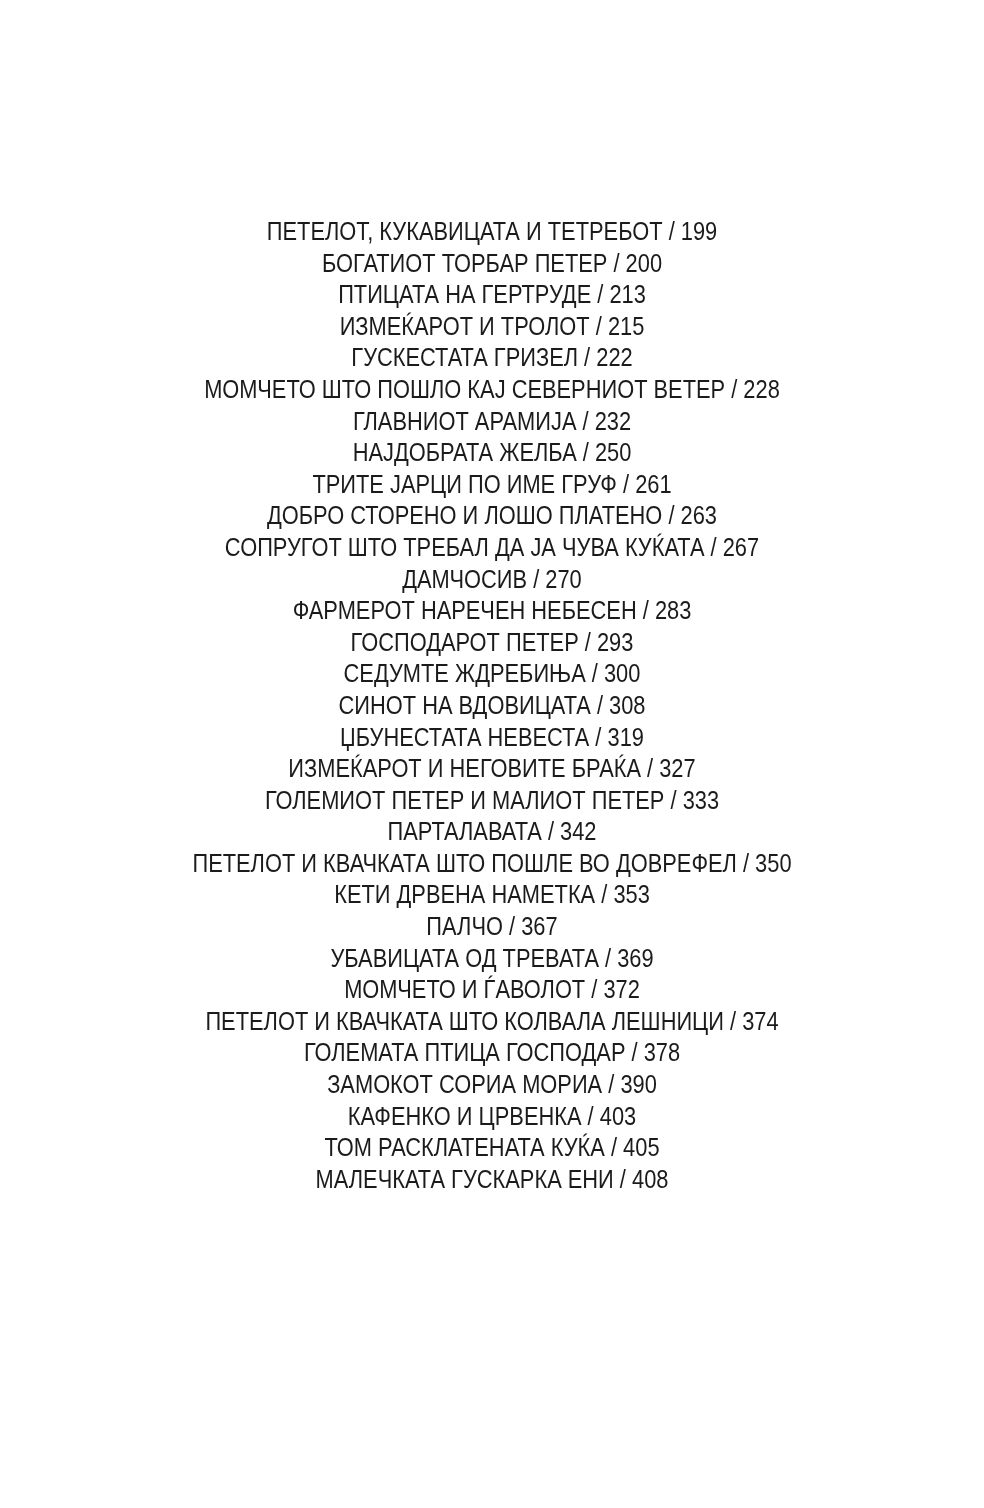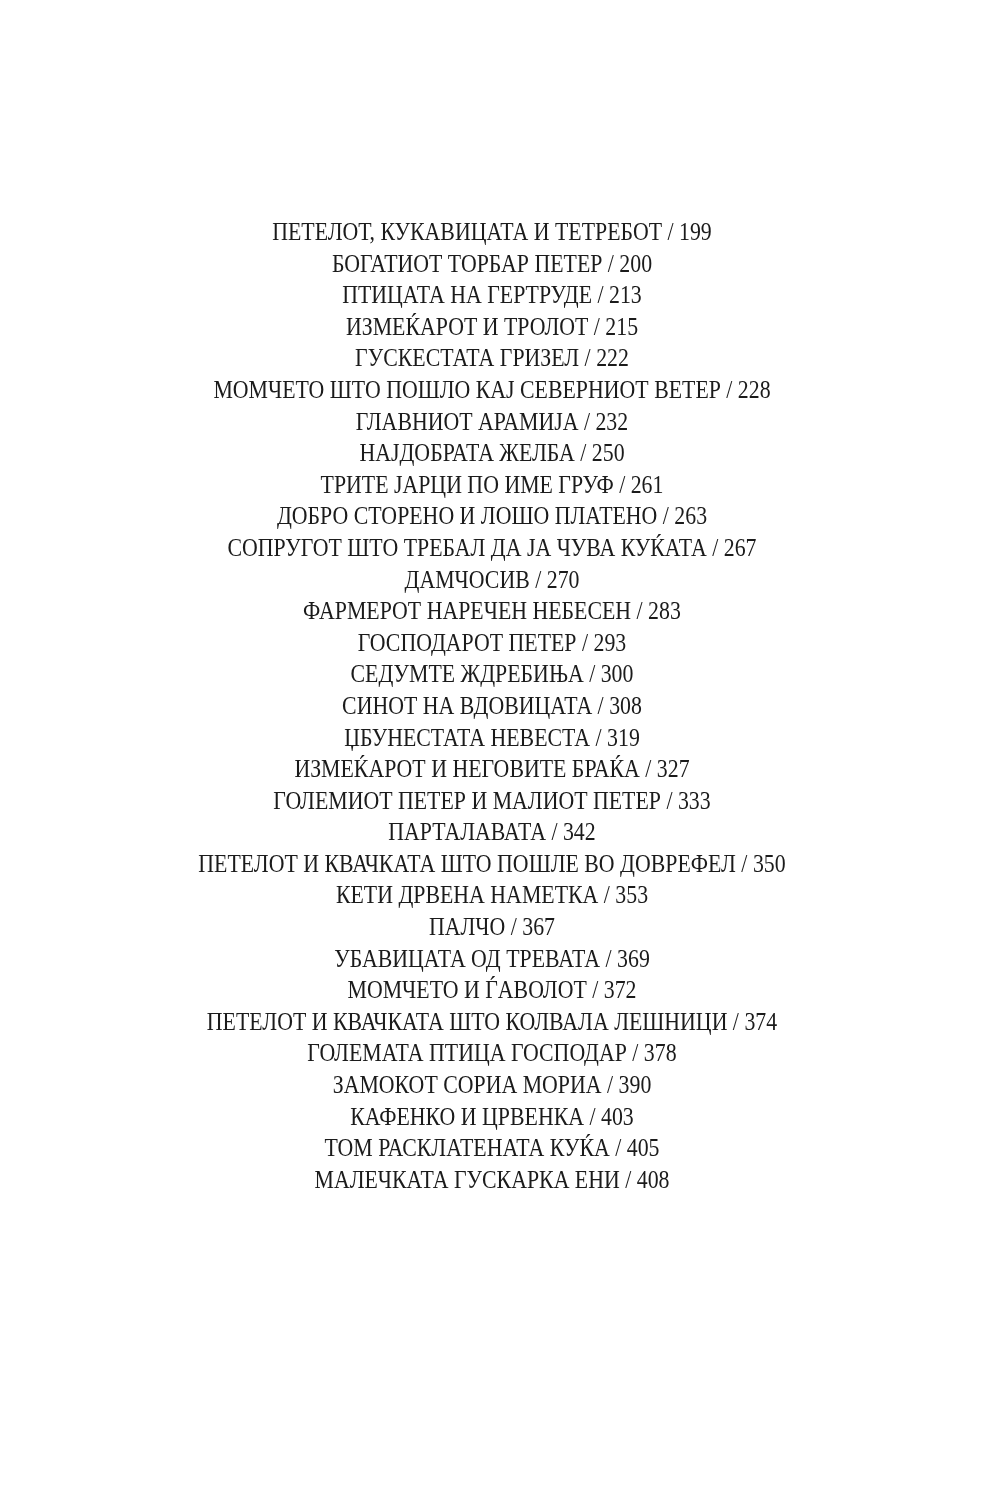--- a/index.html
+++ b/index.html
@@ -11,21 +11,20 @@
     height: 1508px;
     background: #ffffff;
     overflow: hidden;
     font-family: "Liberation Sans", sans-serif;
   }
   .page {
     position: relative;
     width: 984px;
     height: 1508px;
     background: #ffffff;
-    font-family: Liberation Serif, serif;
   }
   .toc-block {
     position: absolute;
     top: 216px;
     left: 0;
     width: 984px;
     transform: scaleX(0.84);
     transform-origin: 50% 0;
   }
   .toc-line {

